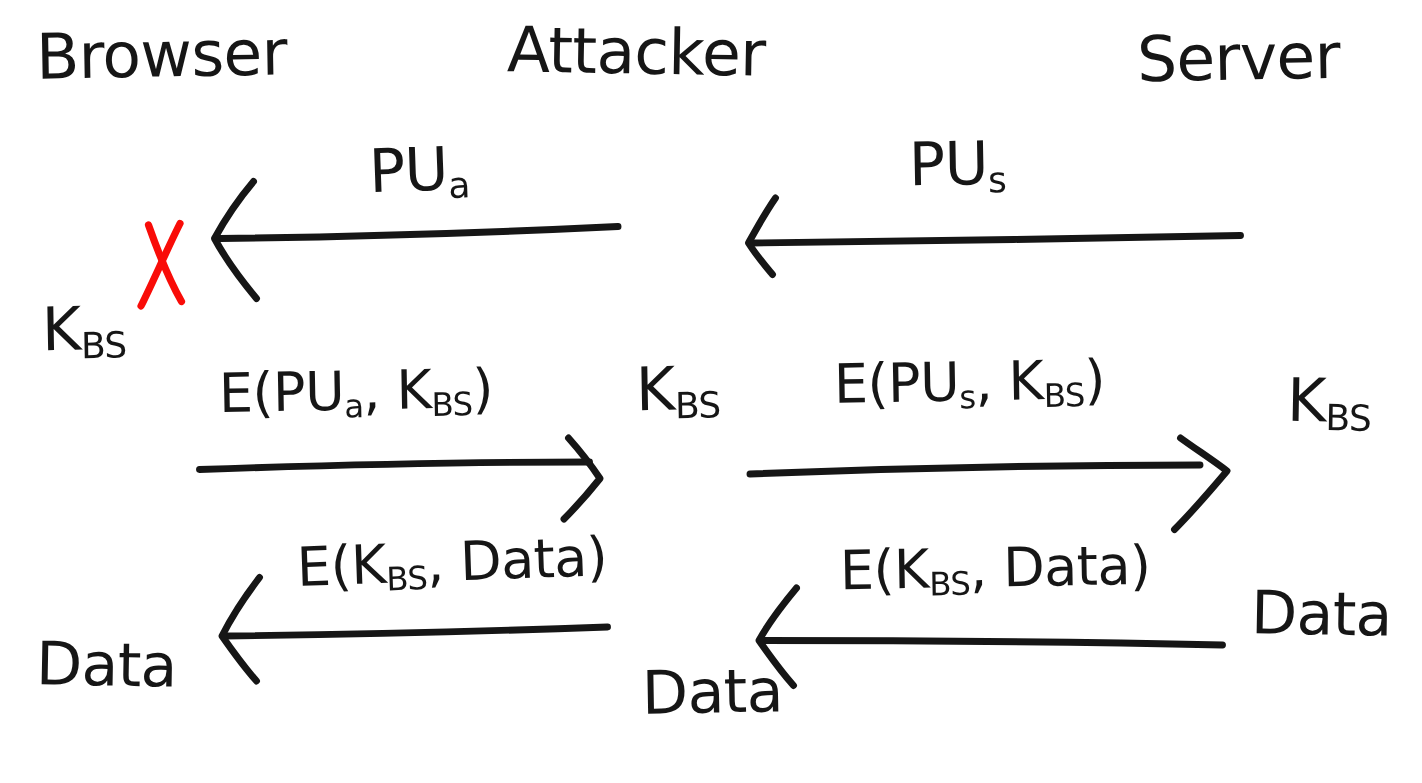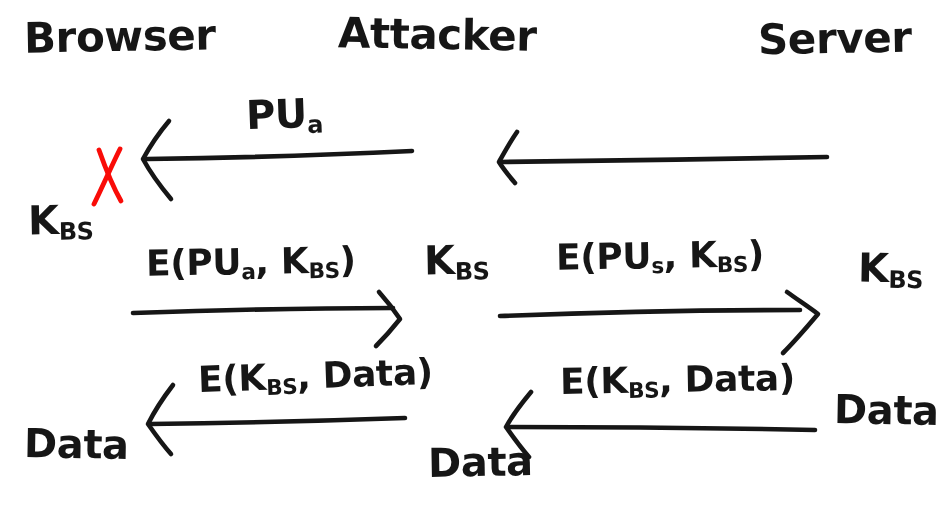--- a/index.html
+++ b/index.html
@@ -10,21 +10,20 @@
   * { box-sizing: border-box; }
   html, body { margin: 0; padding: 0; background: var(--bg); }
   .canvas {
     position: relative;
     width: 948px;
     height: 522px;
     background: var(--bg);
     overflow: hidden;
     font-family: "DejaVu Sans", sans-serif;
     color: var(--ink);
-    font-weight: bold;
   }
   svg.strokes {
     position: absolute;
     left: 0; top: 0;
     width: 948px; height: 522px;
     display: block;
   }
   svg.strokes .ink path   { stroke: var(--ink); stroke-width: 4.6; fill: none; stroke-linecap: round; stroke-linejoin: round; }
   svg.strokes .xmark path { stroke: var(--rejected); stroke-width: 4.8; fill: none; stroke-linecap: round; stroke-linejoin: round; }
   .lbl {
@@ -93,20 +92,23 @@
     </g>
   </svg>
 
   <div class="lbl actor r-n1" style="left:24px; top:16px">Browser</div>
   <div class="lbl actor r-p1" style="left:338px; top:14px">Attacker</div>
   <div class="lbl actor r-n1" style="left:758px; top:18px">Server</div>
 
   <div class="lbl msg r-n2" style="left:246px; top:94px; font-size:40px">
     <span>PU</span><sub>a</sub>
   </div>
+  <div class="lbl msg r-n1" style="left:606px; top:90px; font-size:40px">
+    <span>PU</span><sub>s</sub>
+  </div>
 
   <div class="lbl keylbl r-n1" style="left:28px; top:200px">
     <span>K</span><sub>BS</sub>
   </div>
   <div class="lbl keylbl r-n1" style="left:424px; top:240px">
     <span>K</span><sub>BS</sub>
   </div>
   <div class="lbl keylbl r-p1" style="left:858px; top:248px">
     <span>K</span><sub>BS</sub>
   </div>

